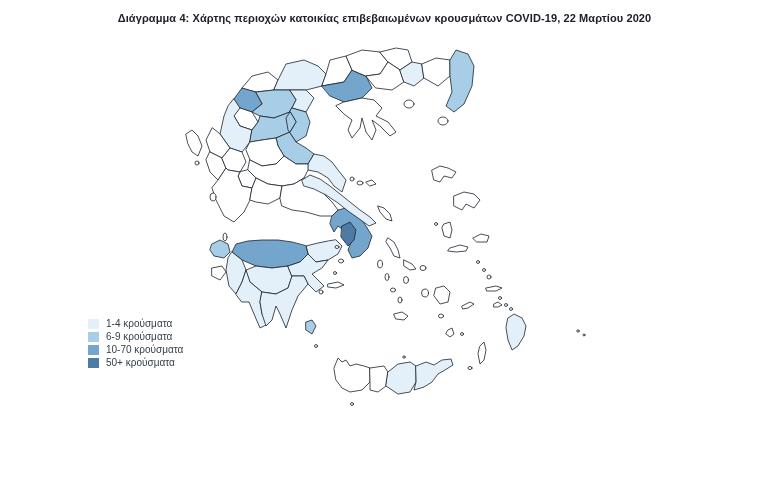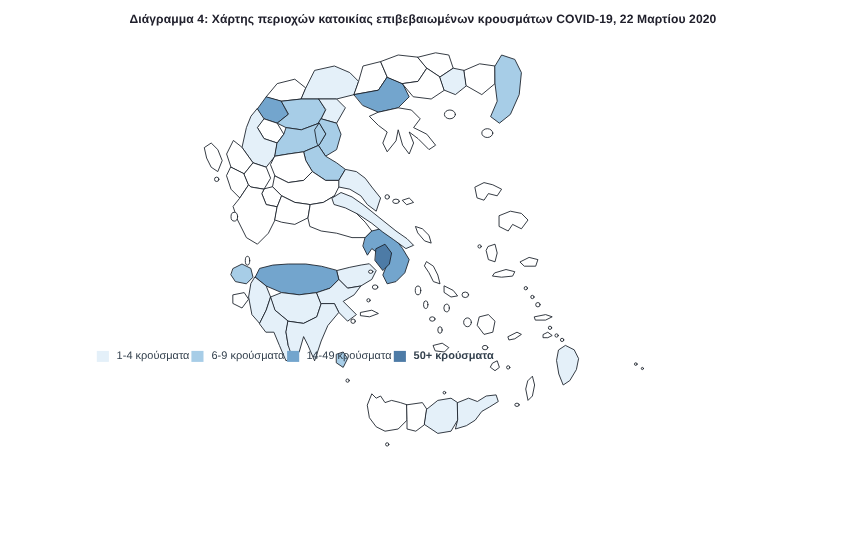--- a/index.html
+++ b/index.html
@@ -7,21 +7,21 @@
     width:769px;height:492px;background:#ffffff;position:relative;overflow:hidden;
     font-family:"Liberation Sans", sans-serif;
   }
   .stage{position:absolute;left:0;top:0;width:717px;height:492px;}
   .map-title{
     position:absolute;left:0;top:12px;width:769px;text-align:center;
     font-size:11px;font-weight:bold;letter-spacing:0.1px;
   }
   svg.greece-map{position:absolute;left:0;top:0;}
   .legend{
-    position:absolute;left:88px;top:318px;display:flex;gap:2px;
+    position:absolute;left:88px;top:318px;display:flex;flex-direction:column;gap:2px;
   }
   .legend-row{display:flex;align-items:center;gap:7px;height:11px;}
   .legend-swatch{width:11px;height:10px;flex:0 0 auto;}
   .legend-label{font-size:10px;line-height:11px;}
 </style>
 </head>
 <body style="background: rgb(255, 255, 255);">
 
 <div class="stage">
 
@@ -143,21 +143,21 @@
     <div class="legend-row">
       <span class="legend-swatch" style="background: rgb(228, 240, 249);"></span>
       <span class="legend-label" style="color: rgb(51, 64, 77);">1-4 κρούσματα</span>
     </div>
     <div class="legend-row">
       <span class="legend-swatch" style="background: rgb(167, 205, 231);"></span>
       <span class="legend-label" style="color: rgb(51, 64, 77);">6-9 κρούσματα</span>
     </div>
     <div class="legend-row">
       <span class="legend-swatch" style="background: rgb(115, 165, 205);"></span>
-      <span class="legend-label" style="color: rgb(51, 64, 77);">14-49 κρούσματα</span>
+      <span class="legend-label" style="color: rgb(51, 64, 77);">10-70 κρούσματα</span>
     </div>
     <div class="legend-row">
       <span class="legend-swatch" style="background: rgb(77, 123, 166);"></span>
-      <span class="legend-label" style="color: rgb(51, 64, 77); font-weight: bold;">50+ κρούσματα</span>
+      <span class="legend-label" style="color: rgb(51, 64, 77);">50+ κρούσματα</span>
     </div>
   </div>
 
 </div>
 
 </body></html>

